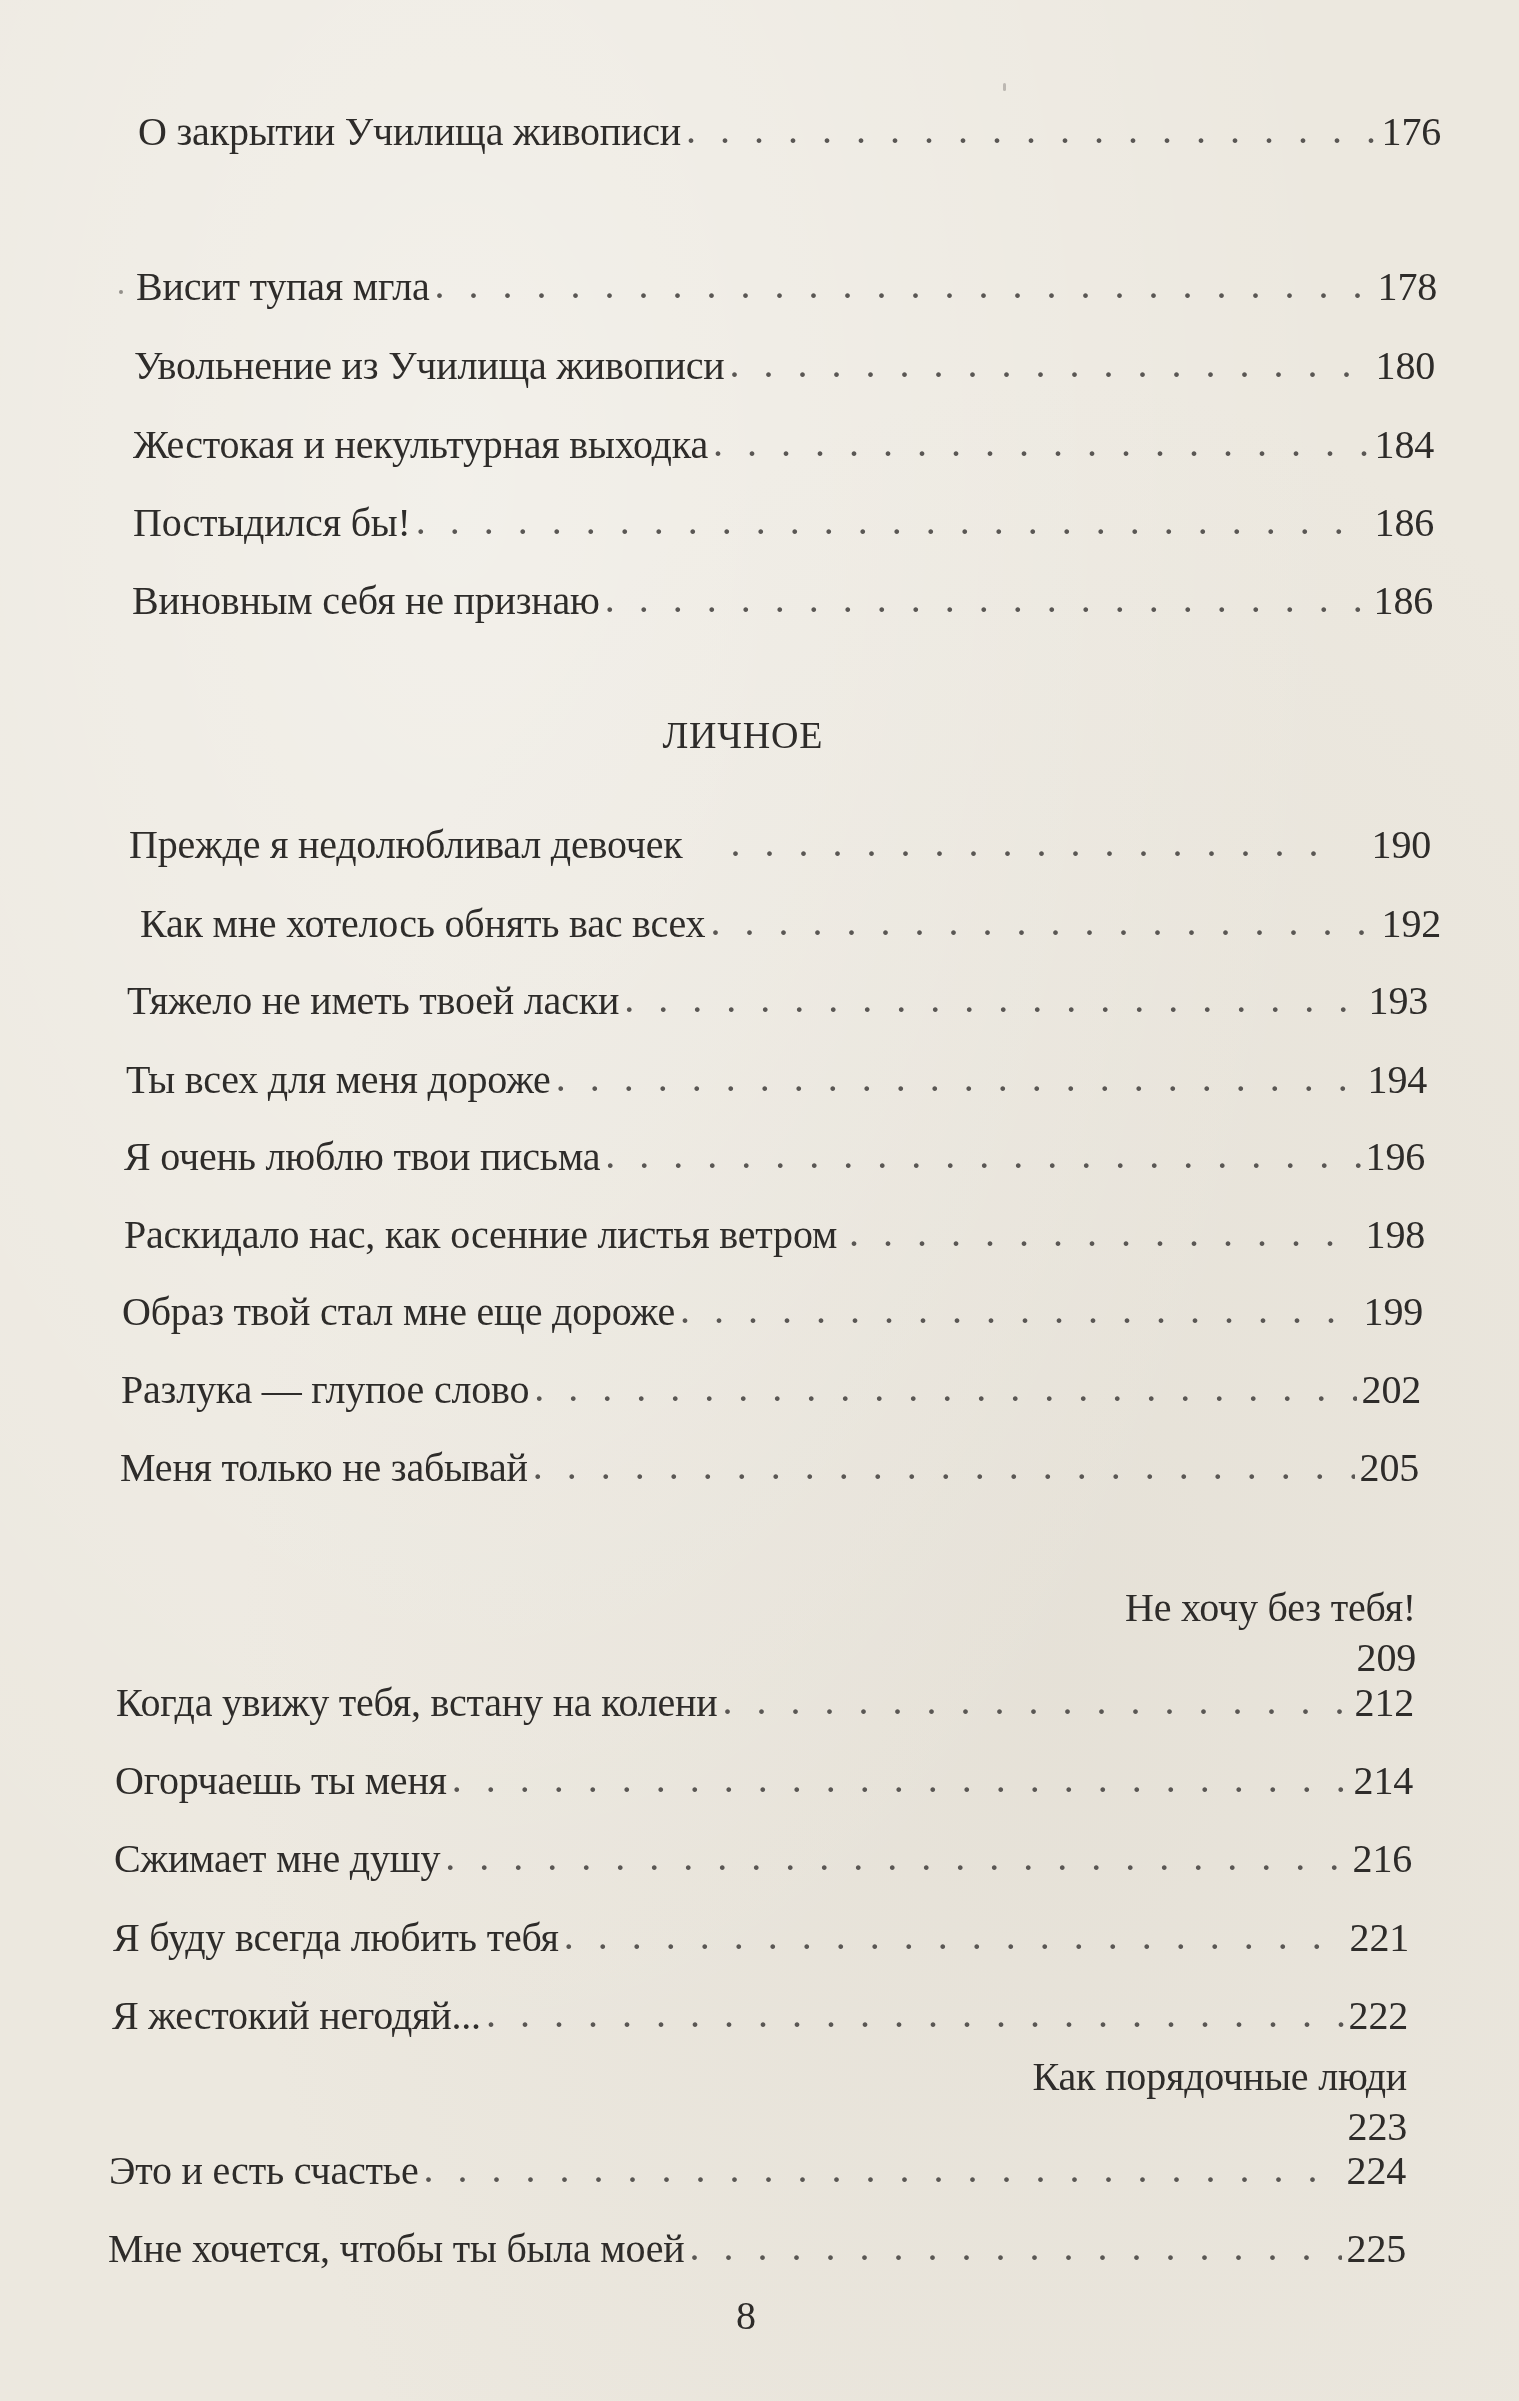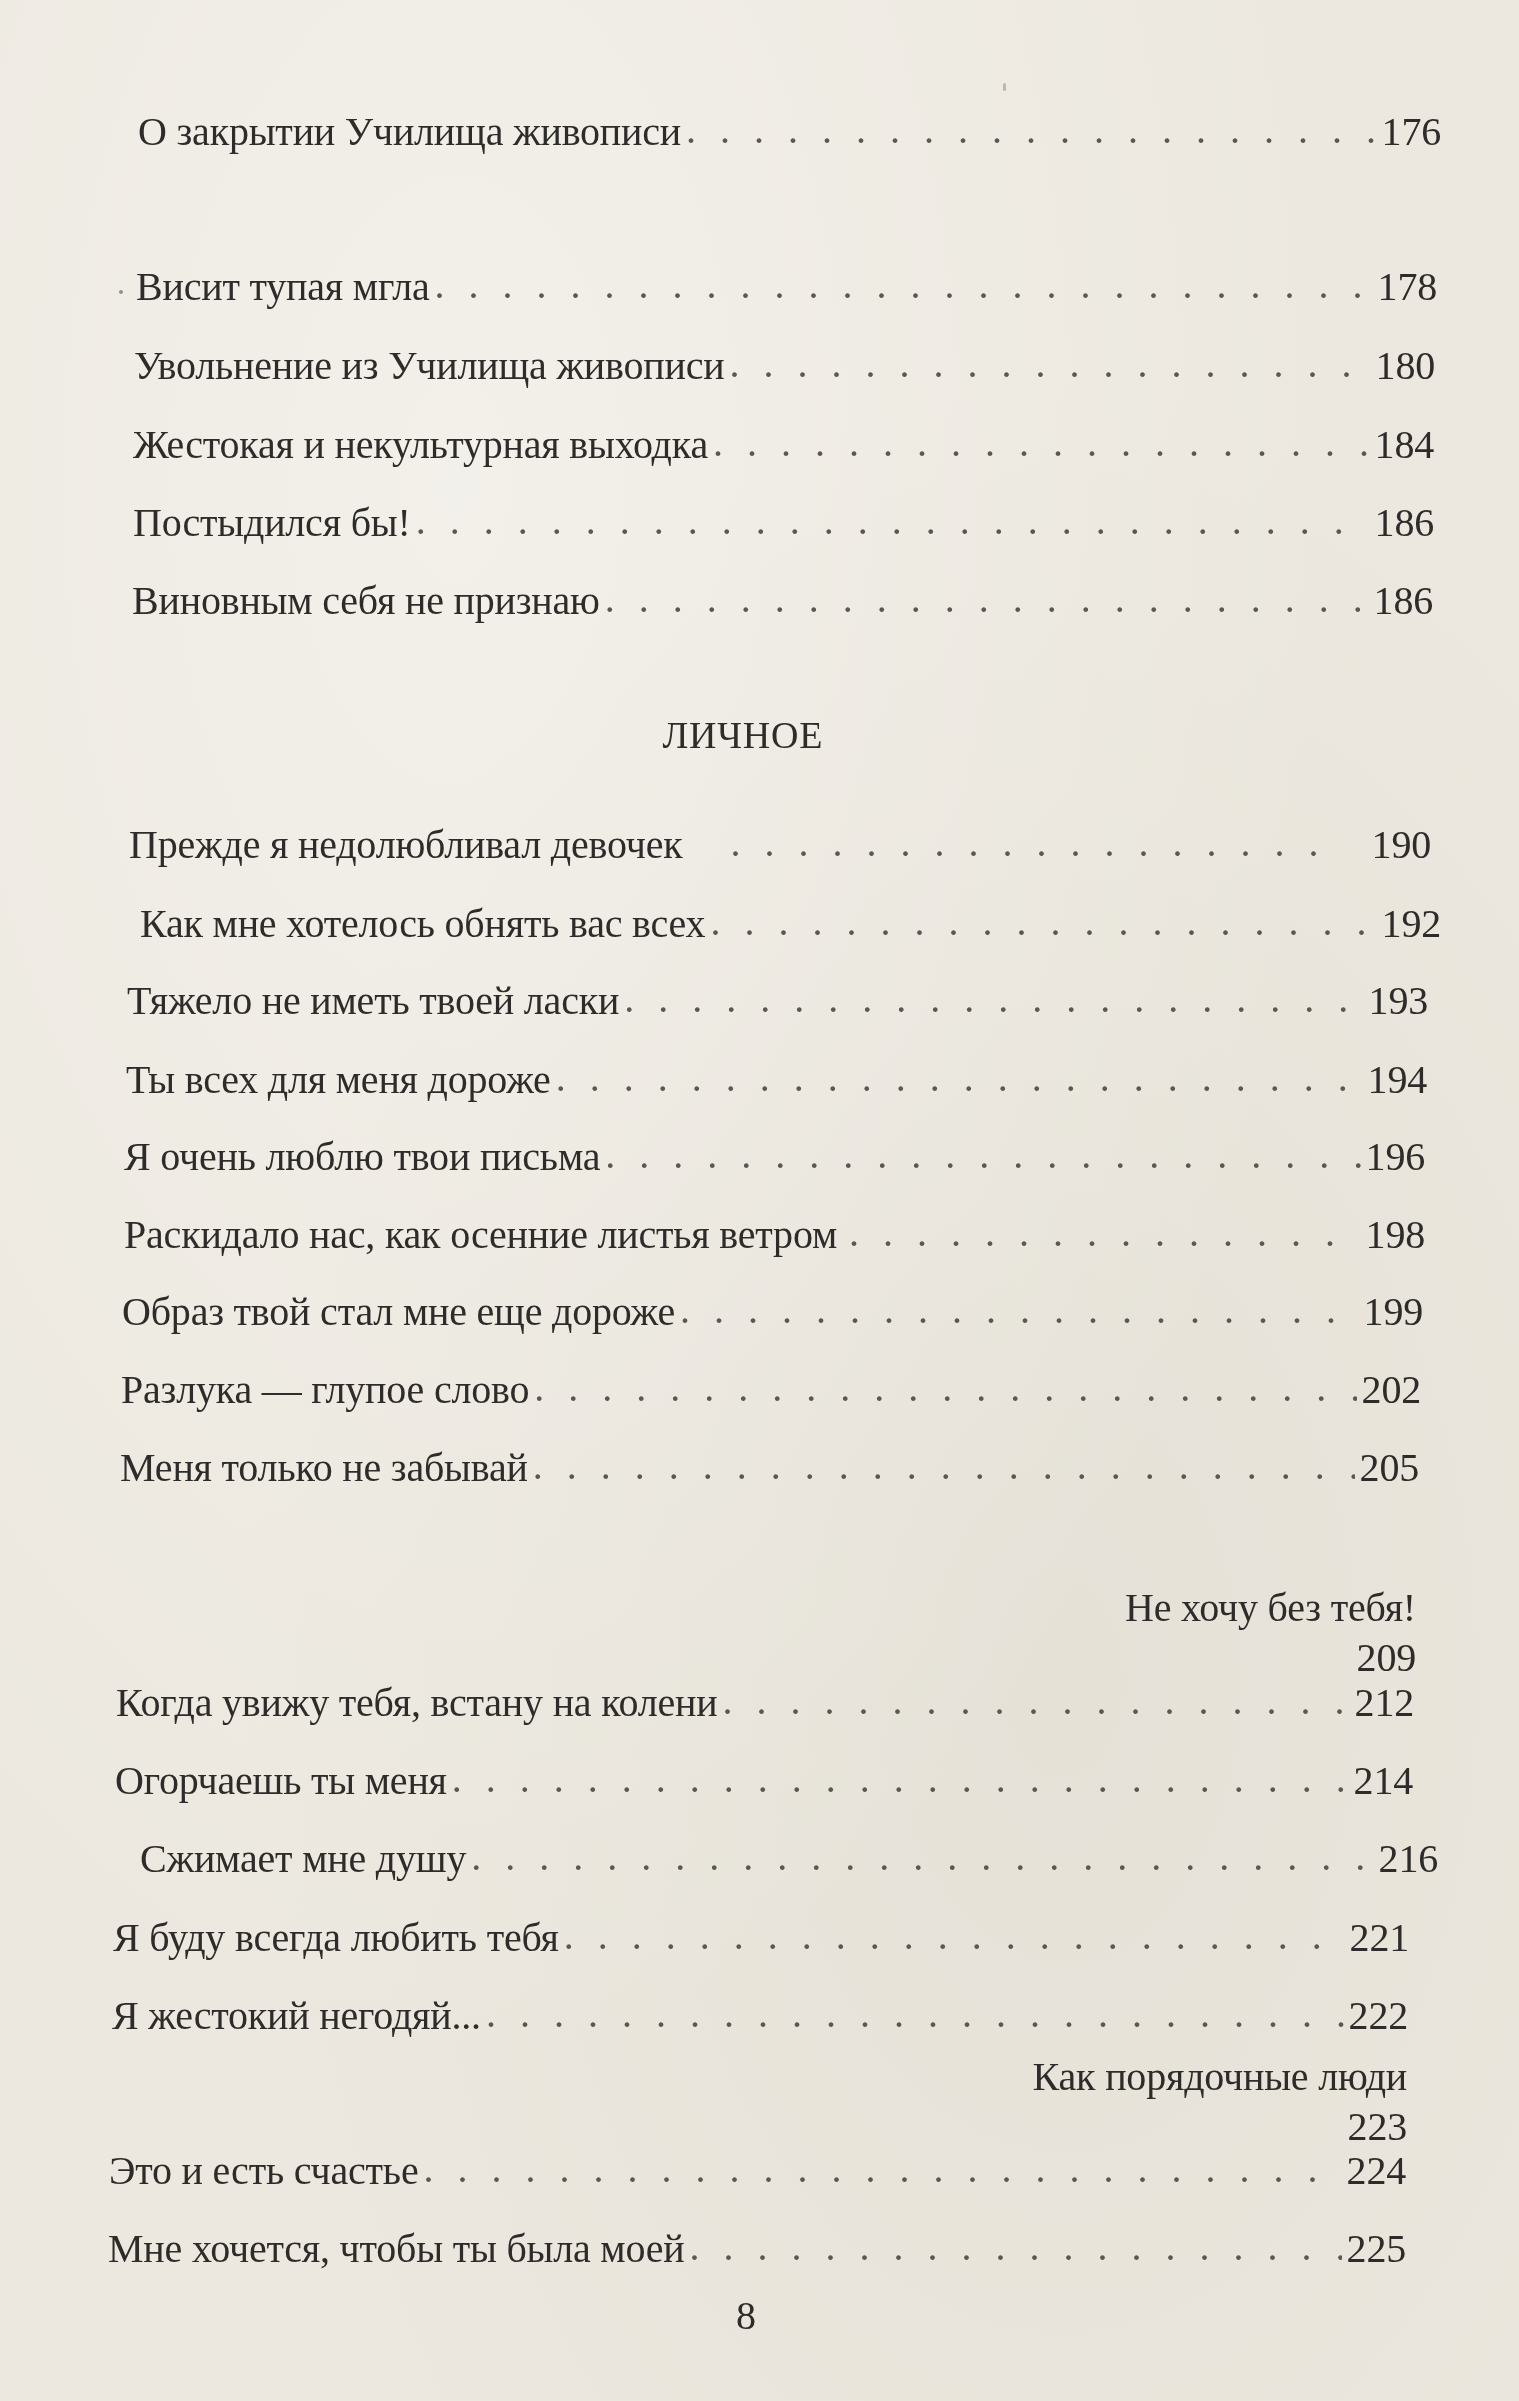--- a/index.html
+++ b/index.html
@@ -188,21 +188,21 @@
   <div class="toc-row" style="left:116px; width:1298px; top:1662px;">
     <span class="toc-title">Когда увижу тебя, встану на колени</span>
     <span class="toc-dots"></span>
     <span class="toc-page">212</span>
   </div>
   <div class="toc-row" style="left:115px; width:1298px; top:1740px;">
     <span class="toc-title">Огорчаешь ты меня</span>
     <span class="toc-dots"></span>
     <span class="toc-page">214</span>
   </div>
-  <div class="toc-row" style="left:114px; width:1298px; top:1818px;margin-left:26px;">
+  <div class="toc-row" style="left:114px; width:1298px; top:1818px;">
     <span class="toc-title">Сжимает мне душу</span>
     <span class="toc-dots"></span>
     <span class="toc-page">216</span>
   </div>
   <div class="toc-row" style="left:113px; width:1296px; top:1897px;">
     <span class="toc-title">Я буду всегда любить тебя</span>
     <span class="toc-dots"></span>
     <span class="toc-page">221</span>
   </div>
   <div class="toc-row" style="left:112px; width:1296px; top:1975px;">

